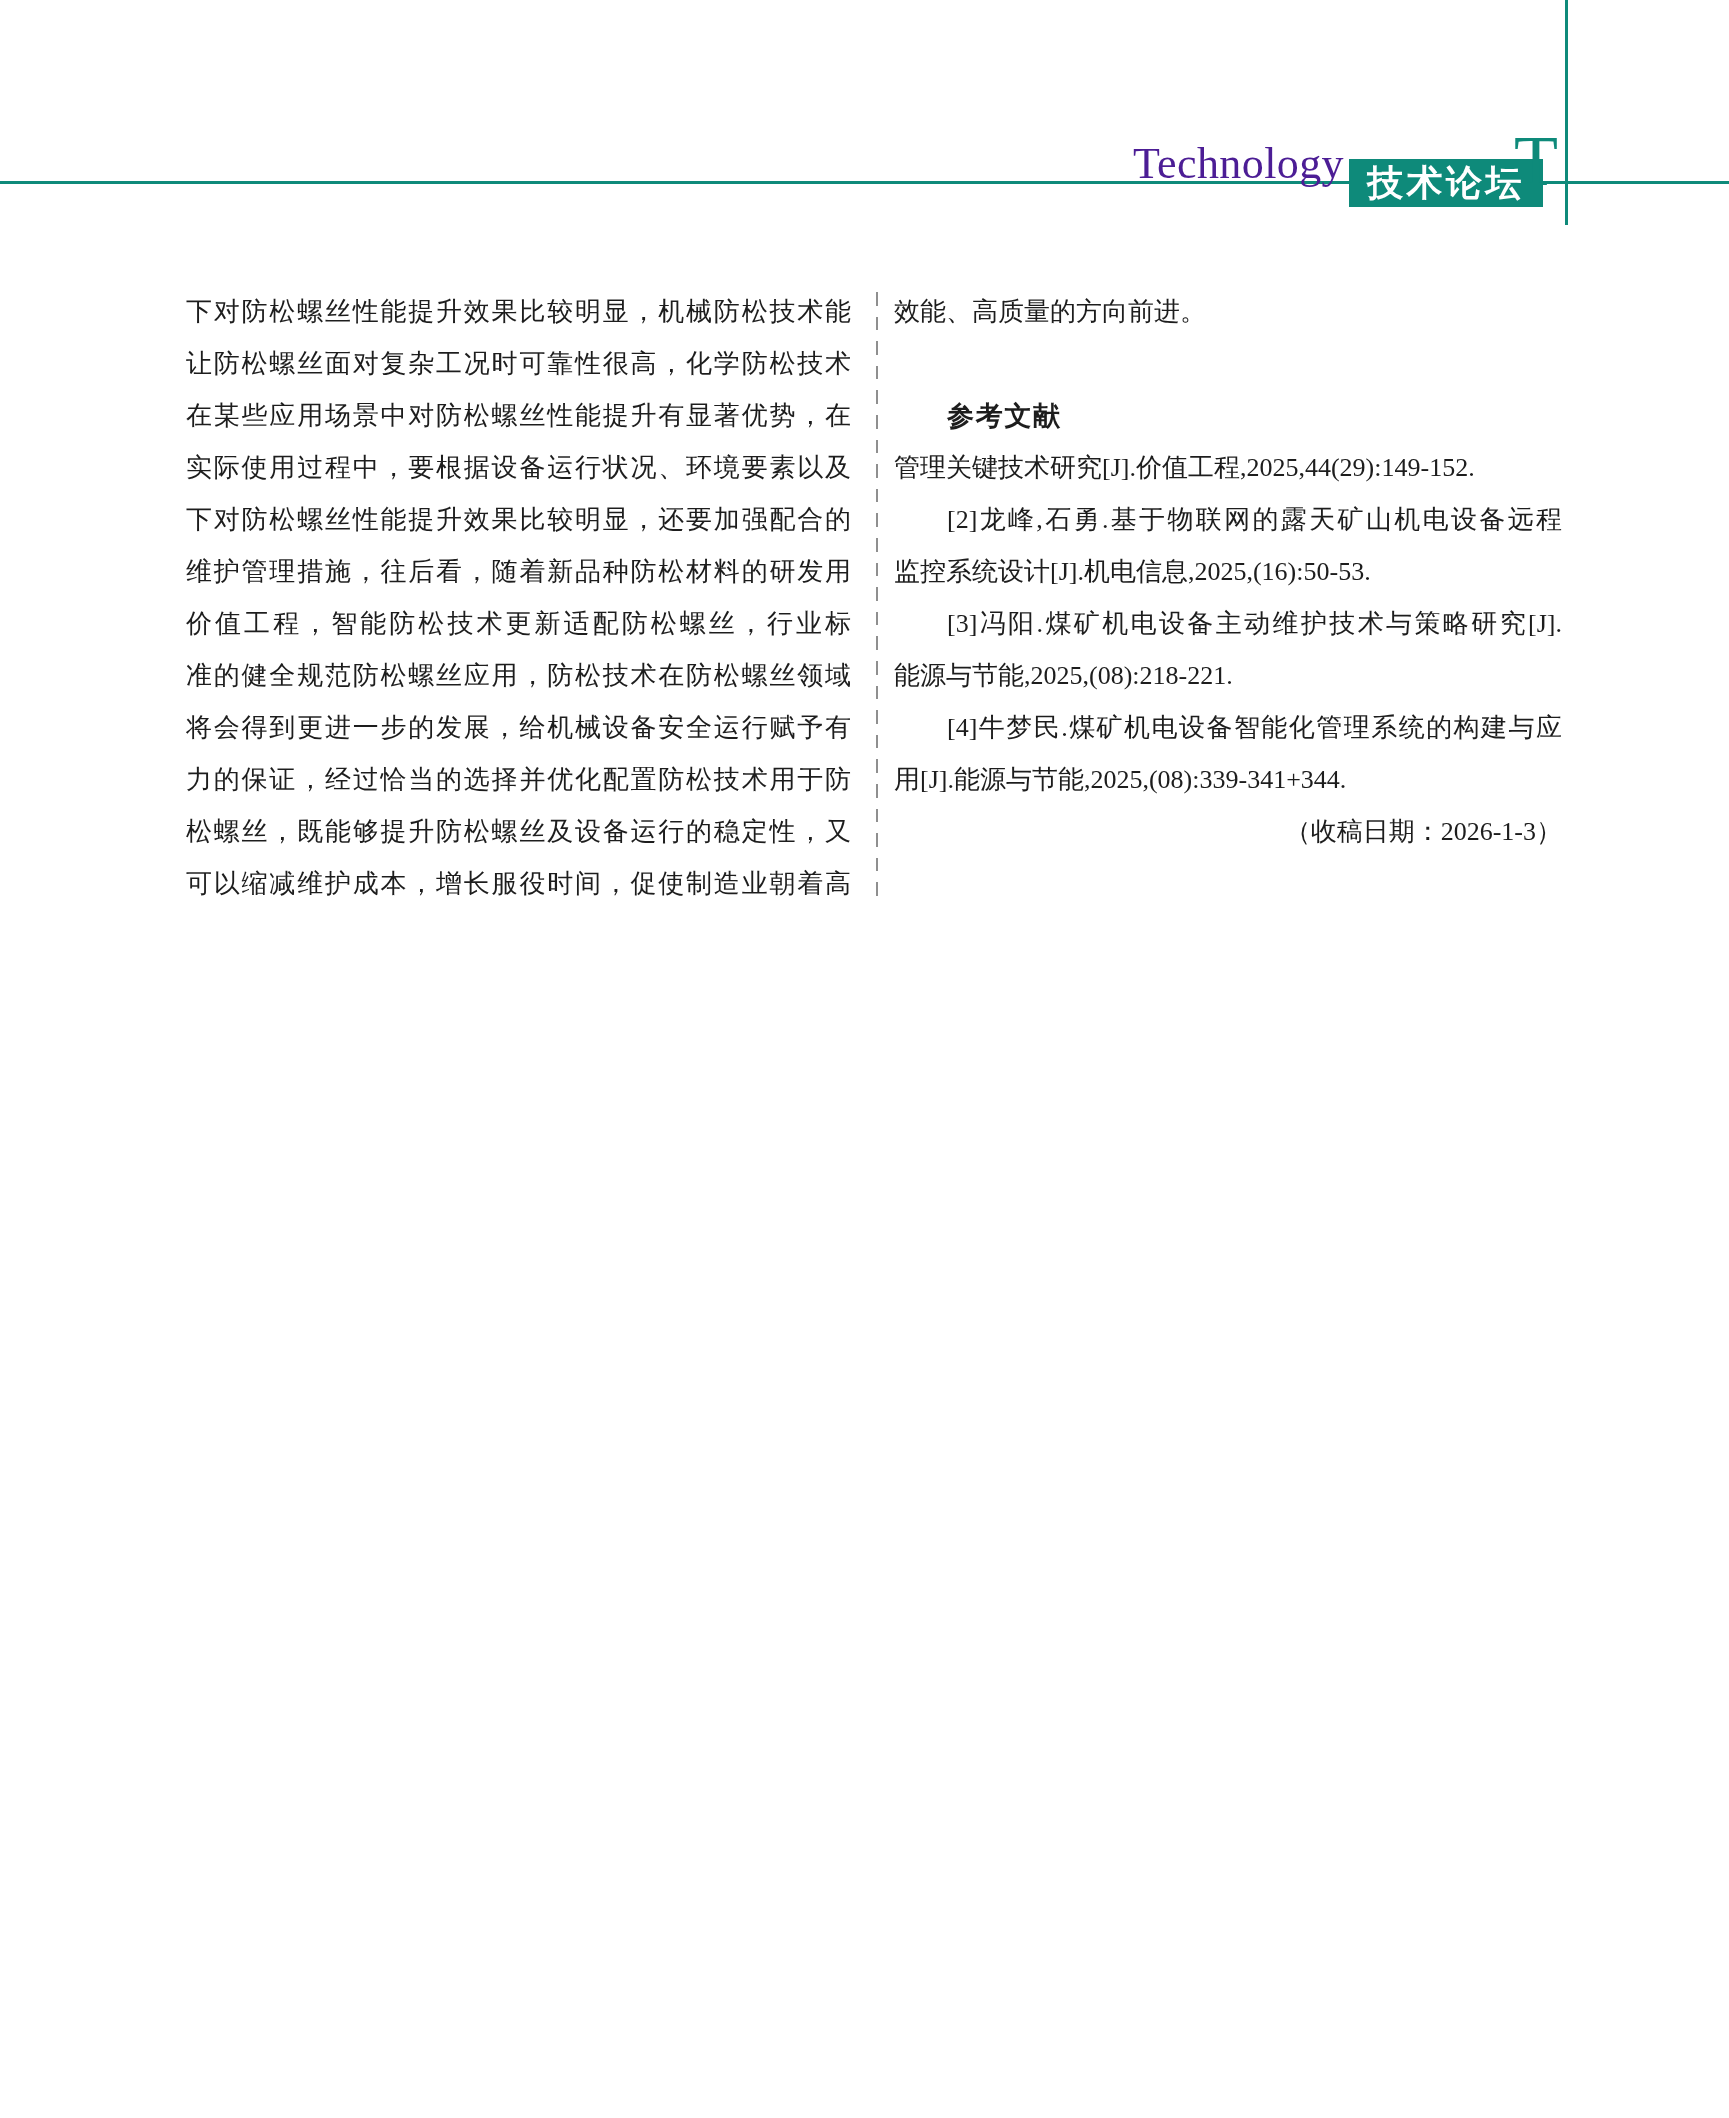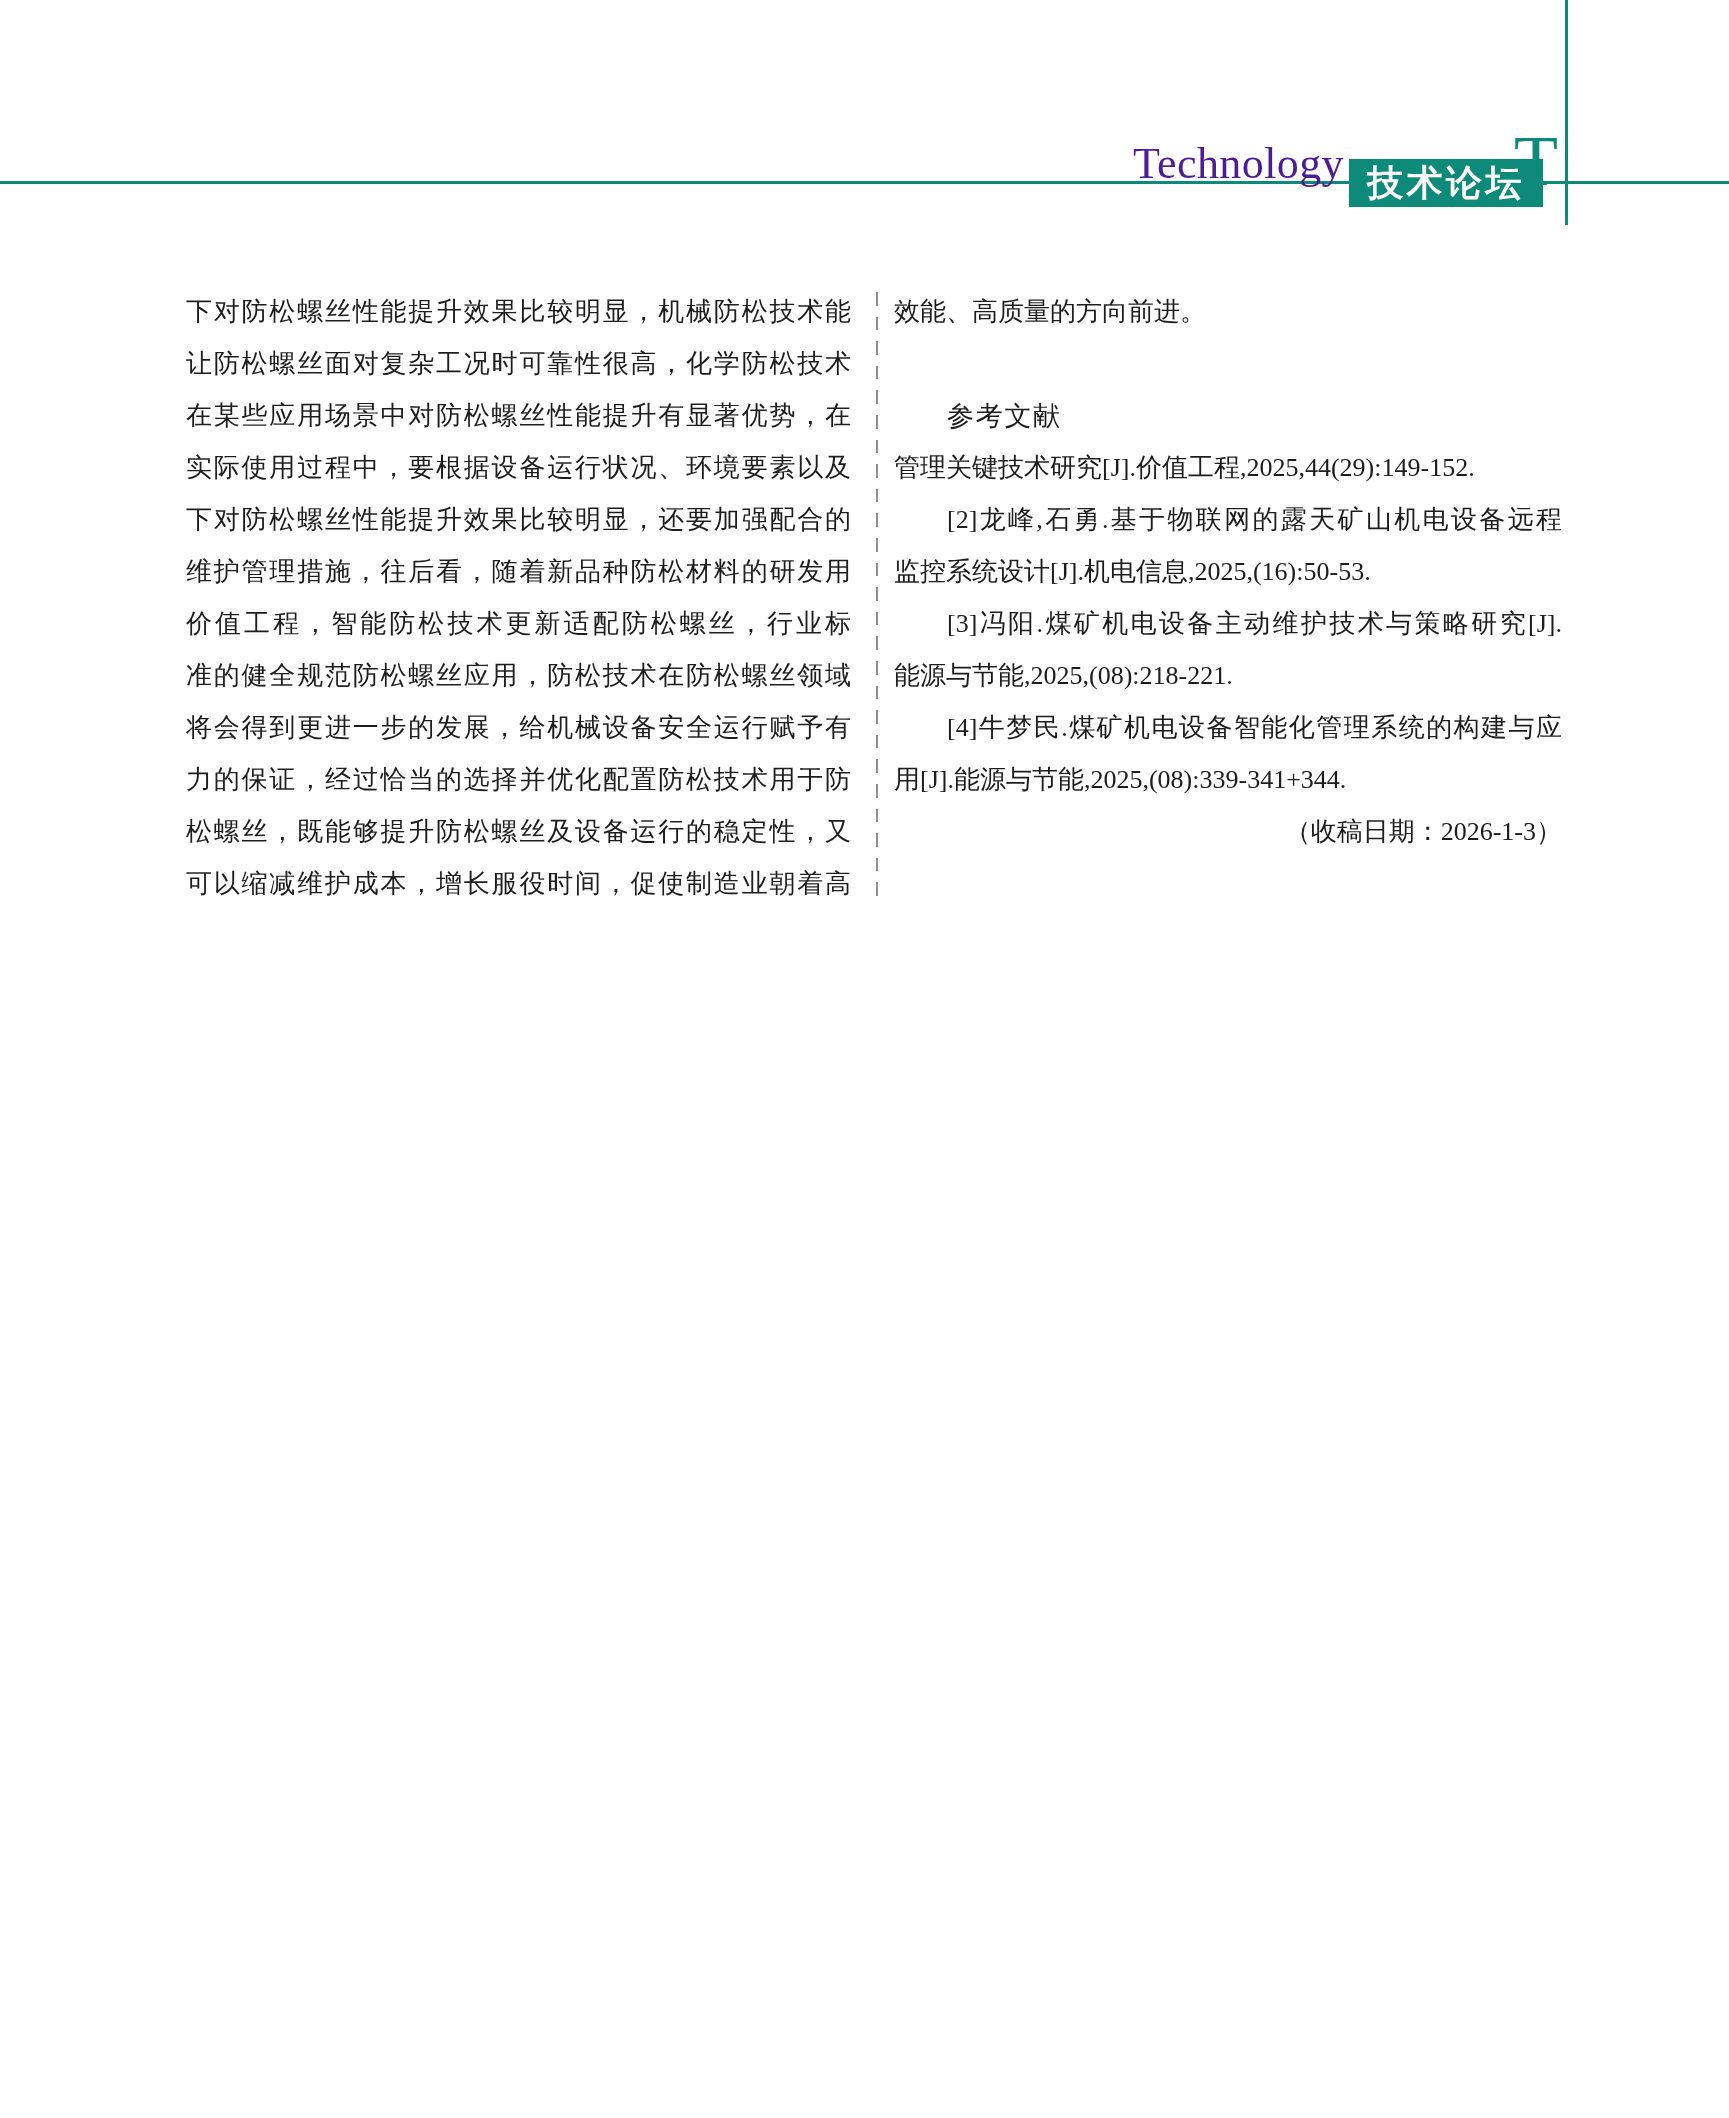--- a/index.html
+++ b/index.html
@@ -32,21 +32,21 @@
   
   .col{position:absolute;top:286px;font-size:26px;line-height:52px;}
   .col-left{left:186px;width:665px;}
   .col-right{left:894px;width:668px;}
   .ln{height:52px;overflow:hidden;}
   .just{text-align:justify;text-align-last:justify;}
   .ind{padding-left:53px;}
   .alignr{text-align:right;}
   .ref-head{
     font-family:"Liberation Sans","DejaVu Sans",sans-serif;
-    font-weight:normal;font-size:27px;letter-spacing:1.7px;
+    font-weight:bold;font-size:27px;letter-spacing:1.7px;
   }
   .column-divider{
     position:absolute;left:876px;top:292px;width:1.7px;height:605px;
     background:repeating-linear-gradient(to bottom,#8f8f8f 0 13.6px,transparent 13.6px 24.6px);
   }
 </style>
 </head>
 <body>
 
 <div class="page">

